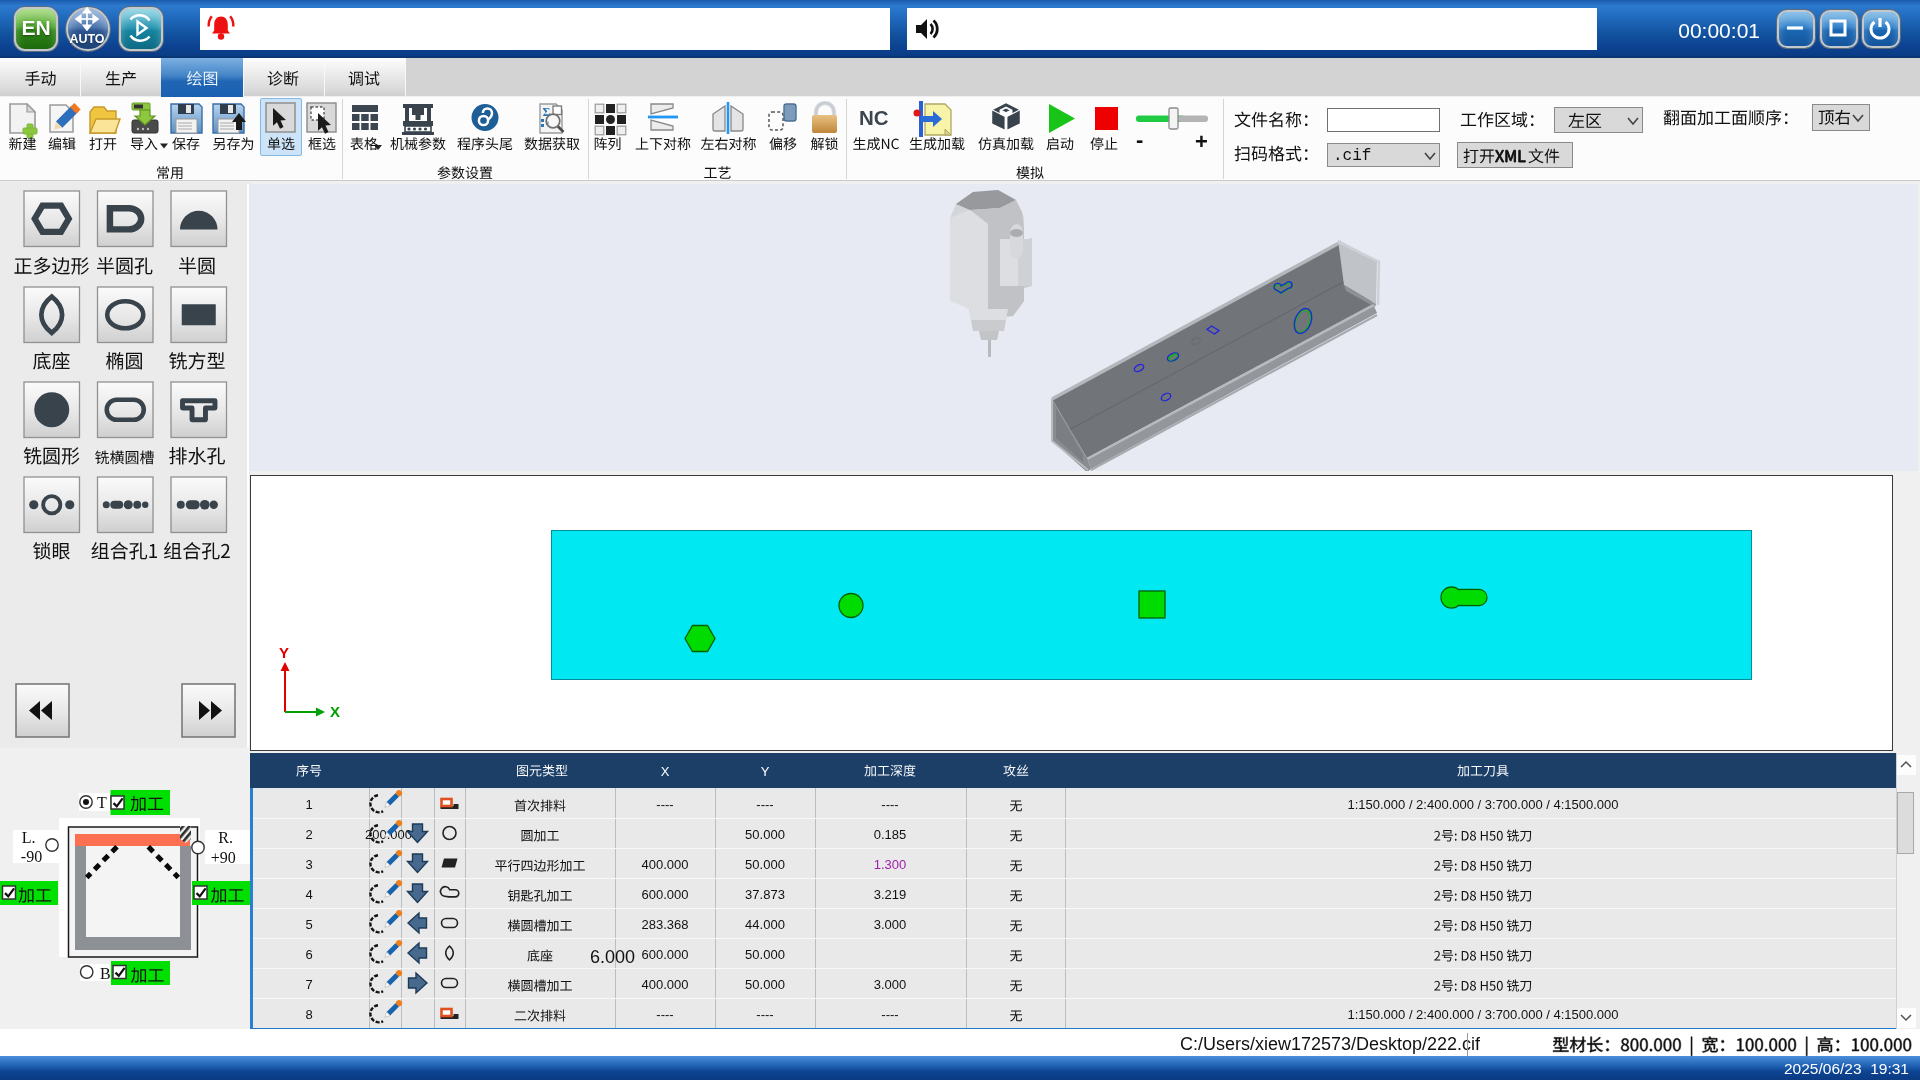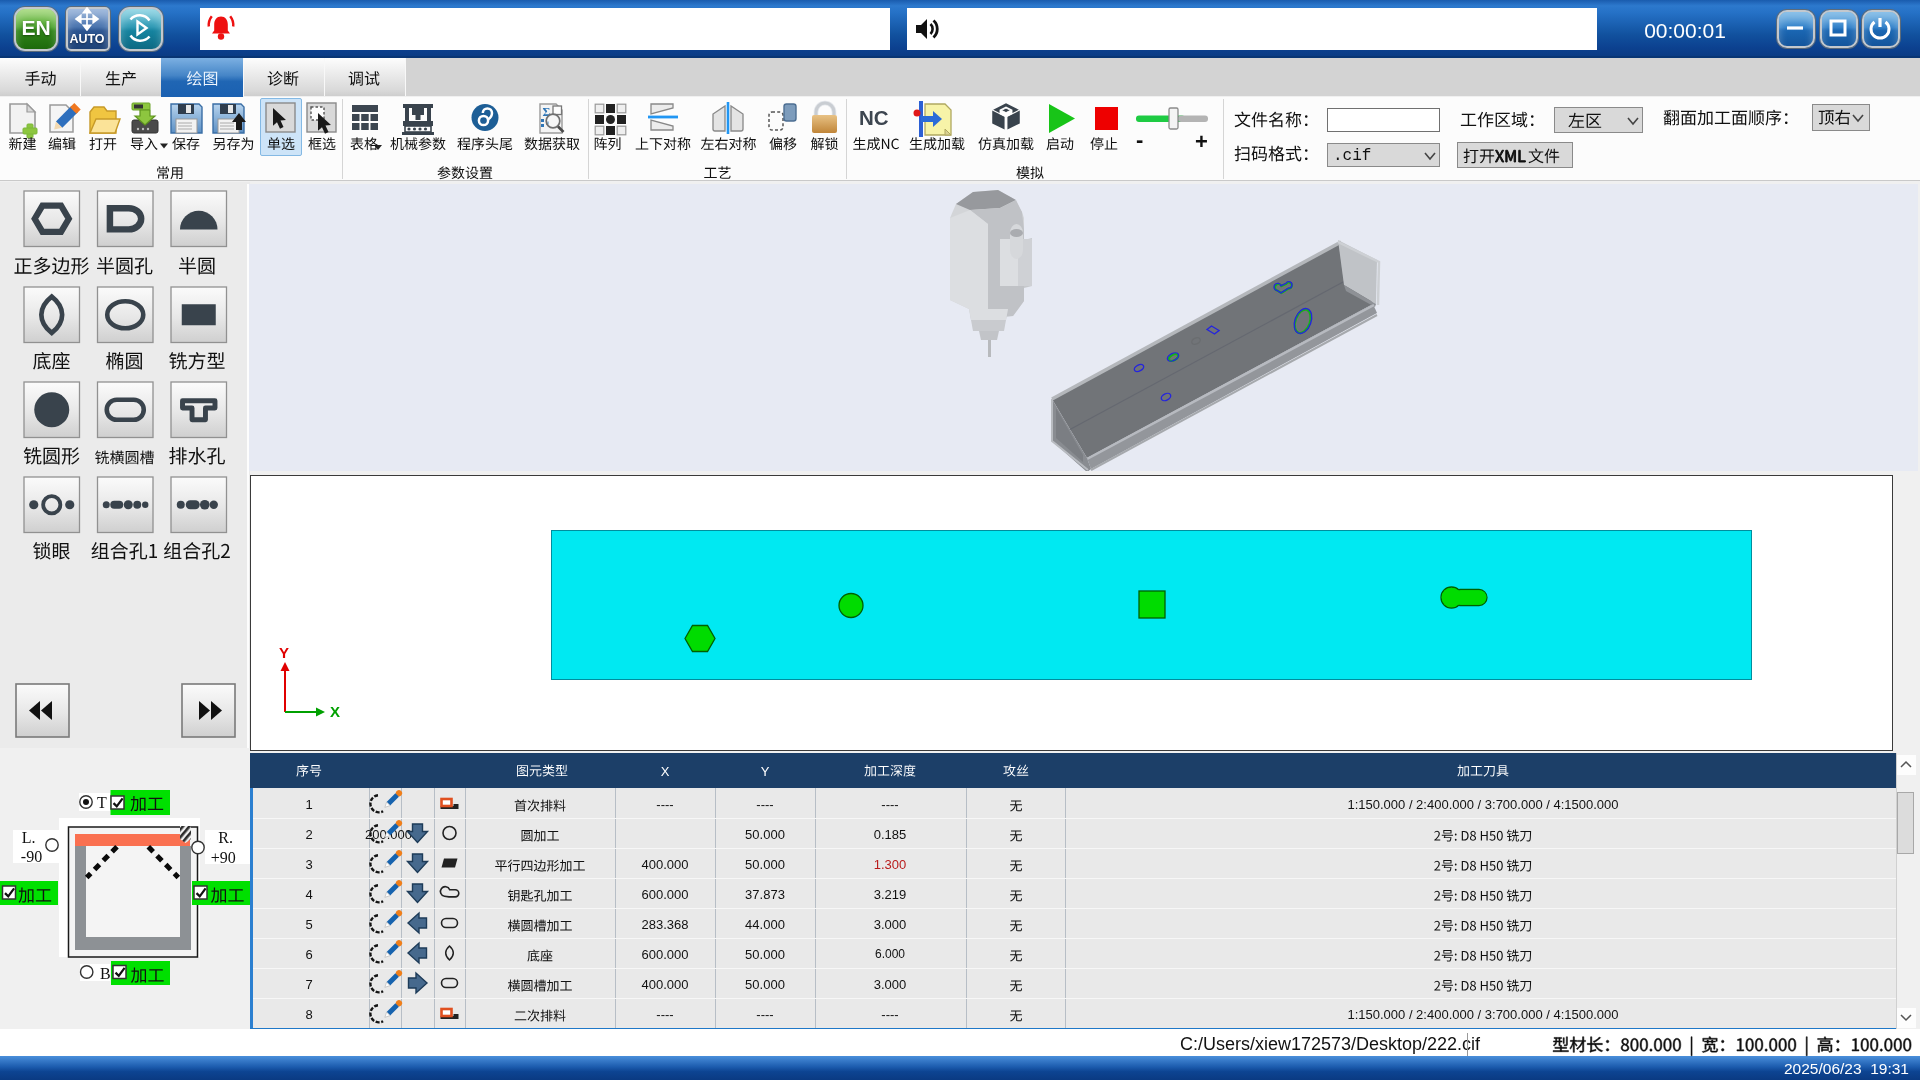--- a/index.html
+++ b/index.html
@@ -8,21 +8,21 @@
 svg.icon{position:absolute;overflow:visible}
 </style></head><body>
 
 <div class="abs" style="left:0;top:0;width:1920px;height:58px;
 background:linear-gradient(180deg,#1a5cae 0%,#2d79cd 10%,#2571c6 22%,#11519e 60%,#0c4190 82%,#0a3a82 100%)"></div>
 <div class="abs" style="left:0;top:56px;width:1920px;height:2px;background:#083574"></div>
 
 <div class="abs" style="left:14px;top:7px;width:44px;height:44px;border-radius:11px;background:linear-gradient(180deg,#8fd05c,#4ca32e 45%,#2e8317 55%,#1d6a0c);border:2.5px solid #c3c8cd;box-shadow:0 0 0 1px #5c6b7a, inset 0 9px 9px rgba(255,255,255,.3)">
     <div style="color:#fff;font-weight:bold;font-size:21px;text-align:center;line-height:38px;text-shadow:0 1px 2px rgba(0,0,0,.4)">EN</div>
   </div>
-<div class="abs" style="left:66px;top:7px;width:44px;height:44px;border-radius:5px;background:linear-gradient(180deg,#7b9fd0,#4a74ae 45%,#2c5591 55%,#1d4277);border:2.5px solid #c3c8cd;box-shadow:0 0 0 1px #5c6b7a, inset 0 9px 9px rgba(255,255,255,.3)">
+<div class="abs" style="left:66px;top:7px;width:44px;height:44px;border-radius:22px;background:linear-gradient(180deg,#7b9fd0,#4a74ae 45%,#2c5591 55%,#1d4277);border:2.5px solid #c3c8cd;box-shadow:0 0 0 1px #5c6b7a, inset 0 9px 9px rgba(255,255,255,.3)">
     <svg width="38" height="24" viewBox="0 0 38 24" style="position:absolute;left:0;top:-2px">
  <g stroke="#fff" stroke-width="2.2" fill="#fff" transform="translate(19,12) scale(0.78)">
  <line x1="0" y1="-9" x2="0" y2="9"></line>
         <line x1="-9" y1="0" x2="9" y2="0"></line>
  <path d="M0 -14l-4.5 6h9z"></path>
         <path d="M0 14l-4.5 -6h9z"></path>
         <path d="M-14 0l6 -4.5v9z"></path>
         <path d="M14 0l-6 -4.5v9z"></path>
  </g>
     </svg>
@@ -47,21 +47,21 @@
 <path d="M5.8 3.2 A 14 14 0 0 0 2.8 13.5"></path>
 <path d="M24.2 3.2 A 14 14 0 0 1 27.2 13.5"></path>
 </g>
   </svg>
 <div class="abs" style="left:907px;top:8px;width:690px;height:42px;background:#fff"></div>
 <svg class="icon" width="30" height="28" viewBox="0 0 30 28" style="left:913px;top:15px">
 <path d="M3 10 L8 10 L14 4 L14 24 L8 18 L3 18 Z" fill="#111"></path>
 <path d="M17.5 9 A7 7 0 0 1 17.5 19" fill="none" stroke="#111" stroke-width="2.6"></path>
 <path d="M20.5 5.5 A11.5 11.5 0 0 1 20.5 22.5" fill="none" stroke="#111" stroke-width="2.8"></path>
 </svg>
-<div class="abs" style="left:1610px;top:19px;width:150px;color:#fff;font-size:21px;text-align:center">00:00:01</div>
+<div class="abs" style="left:1610px;top:19px;width:150px;color:#fff;font-size:21px;text-align:right">00:00:01</div>
 <div class="abs" style="left:1777px;top:10px;width:38px;height:38px;border-radius:10px;background:linear-gradient(180deg,#5aa7e0,#2f7fc8 45%,#1a66b2 55%,#14559c);border:2.5px solid #c3c8cd;box-shadow:0 0 0 1px #5c6b7a, inset 0 9px 9px rgba(255,255,255,.3)">
     <svg width="32" height="32" viewBox="0 0 32 32" style="position:absolute;left:0;top:0">
       <line x1="8" y1="16" x2="24" y2="16" stroke="#fff" stroke-width="3.2"></line>
     </svg>
   </div>
 <div class="abs" style="left:1820px;top:10px;width:38px;height:38px;border-radius:10px;background:linear-gradient(180deg,#5aa7e0,#2f7fc8 45%,#1a66b2 55%,#14559c);border:2.5px solid #c3c8cd;box-shadow:0 0 0 1px #5c6b7a, inset 0 9px 9px rgba(255,255,255,.3)">
     <svg width="32" height="32" viewBox="0 0 32 32" style="position:absolute;left:0;top:0">
       <rect x="9" y="9" width="14" height="14" fill="none" stroke="#fff" stroke-width="3"></rect>
     </svg>
   </div>
@@ -477,33 +477,33 @@
 <div class="abs" style="left:765px;top:797px;width:600px;margin-left:-300px;text-align:center;white-space:nowrap;font-size:13px;color:#111">----</div>
 <div class="abs" style="left:890px;top:797px;width:600px;margin-left:-300px;text-align:center;white-space:nowrap;font-size:13px;color:#111">----</div>
 <div class="abs" style="left:1483px;top:797px;width:600px;margin-left:-300px;text-align:center;white-space:nowrap;font-size:13px;color:#111">1:150.000 / 2:400.000 / 3:700.000 / 4:1500.000</div>
 <div class="abs" style="left:309px;top:827px;width:600px;margin-left:-300px;text-align:center;white-space:nowrap;font-size:13px;color:#111">2</div>
 <div class="abs" style="left:665px;top:827px;width:600px;margin-left:-300px;white-space:nowrap;font-size:13px;color:#111">200.000</div>
 <div class="abs" style="left:765px;top:827px;width:600px;margin-left:-300px;text-align:center;white-space:nowrap;font-size:13px;color:#111">50.000</div>
 <div class="abs" style="left:890px;top:827px;width:600px;margin-left:-300px;text-align:center;white-space:nowrap;font-size:13px;color:#111">0.185</div>
 <div class="abs" style="left:309px;top:857px;width:600px;margin-left:-300px;text-align:center;white-space:nowrap;font-size:13px;color:#111">3</div>
 <div class="abs" style="left:665px;top:857px;width:600px;margin-left:-300px;text-align:center;white-space:nowrap;font-size:13px;color:#111">400.000</div>
 <div class="abs" style="left:765px;top:857px;width:600px;margin-left:-300px;text-align:center;white-space:nowrap;font-size:13px;color:#111">50.000</div>
-<div class="abs" style="left:890px;top:857px;width:600px;margin-left:-300px;text-align:center;white-space:nowrap;font-size:13px;color:#b91c1c">1.300</div>
+<div class="abs" style="left:890px;top:857px;width:600px;margin-left:-300px;text-align:center;white-space:nowrap;font-size:13px;color:#a21caf">1.300</div>
 <div class="abs" style="left:309px;top:887px;width:600px;margin-left:-300px;text-align:center;white-space:nowrap;font-size:13px;color:#111">4</div>
 <div class="abs" style="left:665px;top:887px;width:600px;margin-left:-300px;text-align:center;white-space:nowrap;font-size:13px;color:#111">600.000</div>
 <div class="abs" style="left:765px;top:887px;width:600px;margin-left:-300px;text-align:center;white-space:nowrap;font-size:13px;color:#111">37.873</div>
 <div class="abs" style="left:890px;top:887px;width:600px;margin-left:-300px;text-align:center;white-space:nowrap;font-size:13px;color:#111">3.219</div>
 <div class="abs" style="left:309px;top:917px;width:600px;margin-left:-300px;text-align:center;white-space:nowrap;font-size:13px;color:#111">5</div>
 <div class="abs" style="left:665px;top:917px;width:600px;margin-left:-300px;text-align:center;white-space:nowrap;font-size:13px;color:#111">283.368</div>
 <div class="abs" style="left:765px;top:917px;width:600px;margin-left:-300px;text-align:center;white-space:nowrap;font-size:13px;color:#111">44.000</div>
 <div class="abs" style="left:890px;top:917px;width:600px;margin-left:-300px;text-align:center;white-space:nowrap;font-size:13px;color:#111">3.000</div>
 <div class="abs" style="left:309px;top:947px;width:600px;margin-left:-300px;text-align:center;white-space:nowrap;font-size:13px;color:#111">6</div>
 <div class="abs" style="left:665px;top:947px;width:600px;margin-left:-300px;text-align:center;white-space:nowrap;font-size:13px;color:#111">600.000</div>
 <div class="abs" style="left:765px;top:947px;width:600px;margin-left:-300px;text-align:center;white-space:nowrap;font-size:13px;color:#111">50.000</div>
-<div class="abs" style="left:890px;top:947px;width:600px;margin-left:-300px;text-align:center;white-space:nowrap;font-size:12px;color:#111">6.000</div>
+<div class="abs" style="left:890px;top:947px;width:600px;margin-left:-300px;text-align:left;white-space:nowrap;font-size:18px;color:#111">6.000</div>
 <div class="abs" style="left:309px;top:977px;width:600px;margin-left:-300px;text-align:center;white-space:nowrap;font-size:13px;color:#111">7</div>
 <div class="abs" style="left:665px;top:977px;width:600px;margin-left:-300px;text-align:center;white-space:nowrap;font-size:13px;color:#111">400.000</div>
 <div class="abs" style="left:765px;top:977px;width:600px;margin-left:-300px;text-align:center;white-space:nowrap;font-size:13px;color:#111">50.000</div>
 <div class="abs" style="left:890px;top:977px;width:600px;margin-left:-300px;text-align:center;white-space:nowrap;font-size:13px;color:#111">3.000</div>
 <div class="abs" style="left:309px;top:1007px;width:600px;margin-left:-300px;text-align:center;white-space:nowrap;font-size:13px;color:#111">8</div>
 <div class="abs" style="left:665px;top:1007px;width:600px;margin-left:-300px;text-align:center;white-space:nowrap;font-size:13px;color:#111">----</div>
 <div class="abs" style="left:765px;top:1007px;width:600px;margin-left:-300px;text-align:center;white-space:nowrap;font-size:13px;color:#111">----</div>
 <div class="abs" style="left:890px;top:1007px;width:600px;margin-left:-300px;text-align:center;white-space:nowrap;font-size:13px;color:#111">----</div>
 <div class="abs" style="left:1483px;top:1007px;width:600px;margin-left:-300px;text-align:center;white-space:nowrap;font-size:13px;color:#111">1:150.000 / 2:400.000 / 3:700.000 / 4:1500.000</div>
 <div class="abs" style="left:665px;top:764px;width:600px;margin-left:-300px;text-align:center;white-space:nowrap;font-size:13px;color:#fff">X</div>

